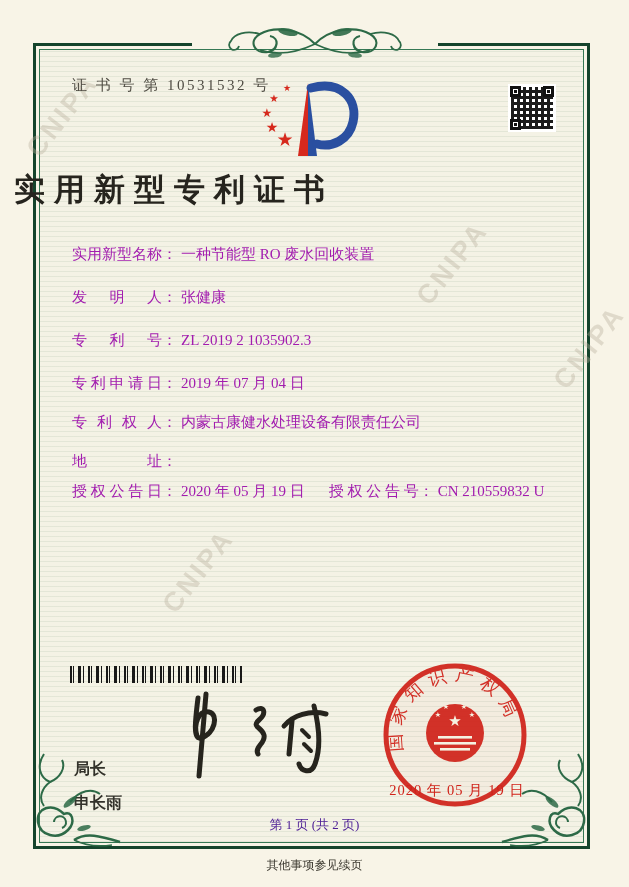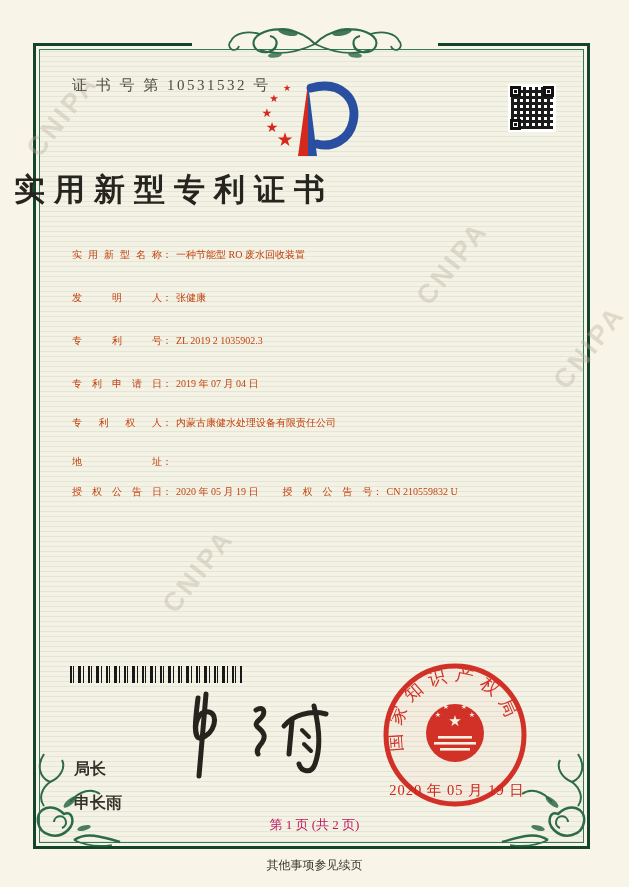--- a/index.html
+++ b/index.html
@@ -30,21 +30,21 @@
   .qr{position:absolute;left:508px;top:84px;width:42px;height:42px;background:#fff;padding:3px;}
   .qr-grid{position:relative;width:100%;height:100%;
     background-image:
       repeating-linear-gradient(90deg,#1b1b1b 0 3px,rgba(0,0,0,0) 3px 6px),
       repeating-linear-gradient(0deg,#1b1b1b 0 3px,#ffffff 3px 6px);}
   .finder{position:absolute;width:11px;height:11px;background:#fff;border:3px solid #111;box-sizing:border-box;}
   .finder::after{content:"";position:absolute;left:1px;top:1px;width:3px;height:3px;background:#111;}
   .f-tl{left:-1px;top:-1px}.f-tr{right:-1px;top:-1px}.f-bl{left:-1px;bottom:-1px}
   .title{position:absolute;left:0;right:0;top:169px;
     font-size:31px;font-weight:bold;letter-spacing:9px;color:#26241e;padding-left:14px;}
-  .fields{position:absolute;left:72px;top:243px;width:494px;font-size:10px;line-height:23px;color:#c2410c;}
+  .fields{position:absolute;left:72px;top:243px;width:494px;font-size:15px;line-height:23px;color:#a21caf;}
   .frow{display:flex;margin-bottom:20px;}
   .frow.tight{margin-bottom:16px;}
   .frow.addr-row{margin-bottom:7px;}
   .lbl{display:inline-block;flex:none;width:90px;text-align:justify;text-align-last:justify;}
   .colon{flex:none;}
   .val{margin-left:4px;}
   .addr{max-width:398px;}
   .pair2{display:flex;margin-left:24px;}
   .paras{position:absolute;left:68px;top:511px;width:496px;font-size:14.5px;
     line-height:27px;font-style:italic;color:#3a372d;}
@@ -56,21 +56,21 @@
         #181818 3px 4px, rgba(0,0,0,0) 4px 8px,
         #181818 8px 11px, rgba(0,0,0,0) 11px 13px,
         #181818 13px 14px, rgba(0,0,0,0) 14px 18px);}
   .director{position:absolute;left:74px;top:752px;
     font-family:"Liberation Sans","DejaVu Sans",sans-serif;
     font-weight:600;font-size:16px;line-height:34px;color:#33322b;}
   .sig{position:absolute;left:168px;top:690px;}
   .seal{position:absolute;left:374px;top:654px;}
   .seal-date{position:absolute;left:372px;top:781px;width:170px;text-align:center;
     font-size:14.5px;letter-spacing:1px;color:#d0231a;}
-  .page-num{position:absolute;left:0;right:0;top:816px;text-align:center;font-size:13px;color:#be185d;}
+  .page-num{position:absolute;left:0;right:0;top:816px;text-align:center;font-size:13px;color:#4c1d95;}
   .cont-note{position:absolute;left:0;right:0;top:857px;text-align:center;font-size:12px;color:#3b382f;}
   .orn-top{position:absolute;left:192px;top:22px;}
   .fl-bl{position:absolute;left:30px;top:752px;}
   .fl-br{position:absolute;left:500px;top:752px;}
   svg text{font-family:"DejaVu Sans",sans-serif;}
 </style>
 </head>
 <body>
 
 <div class="page">

